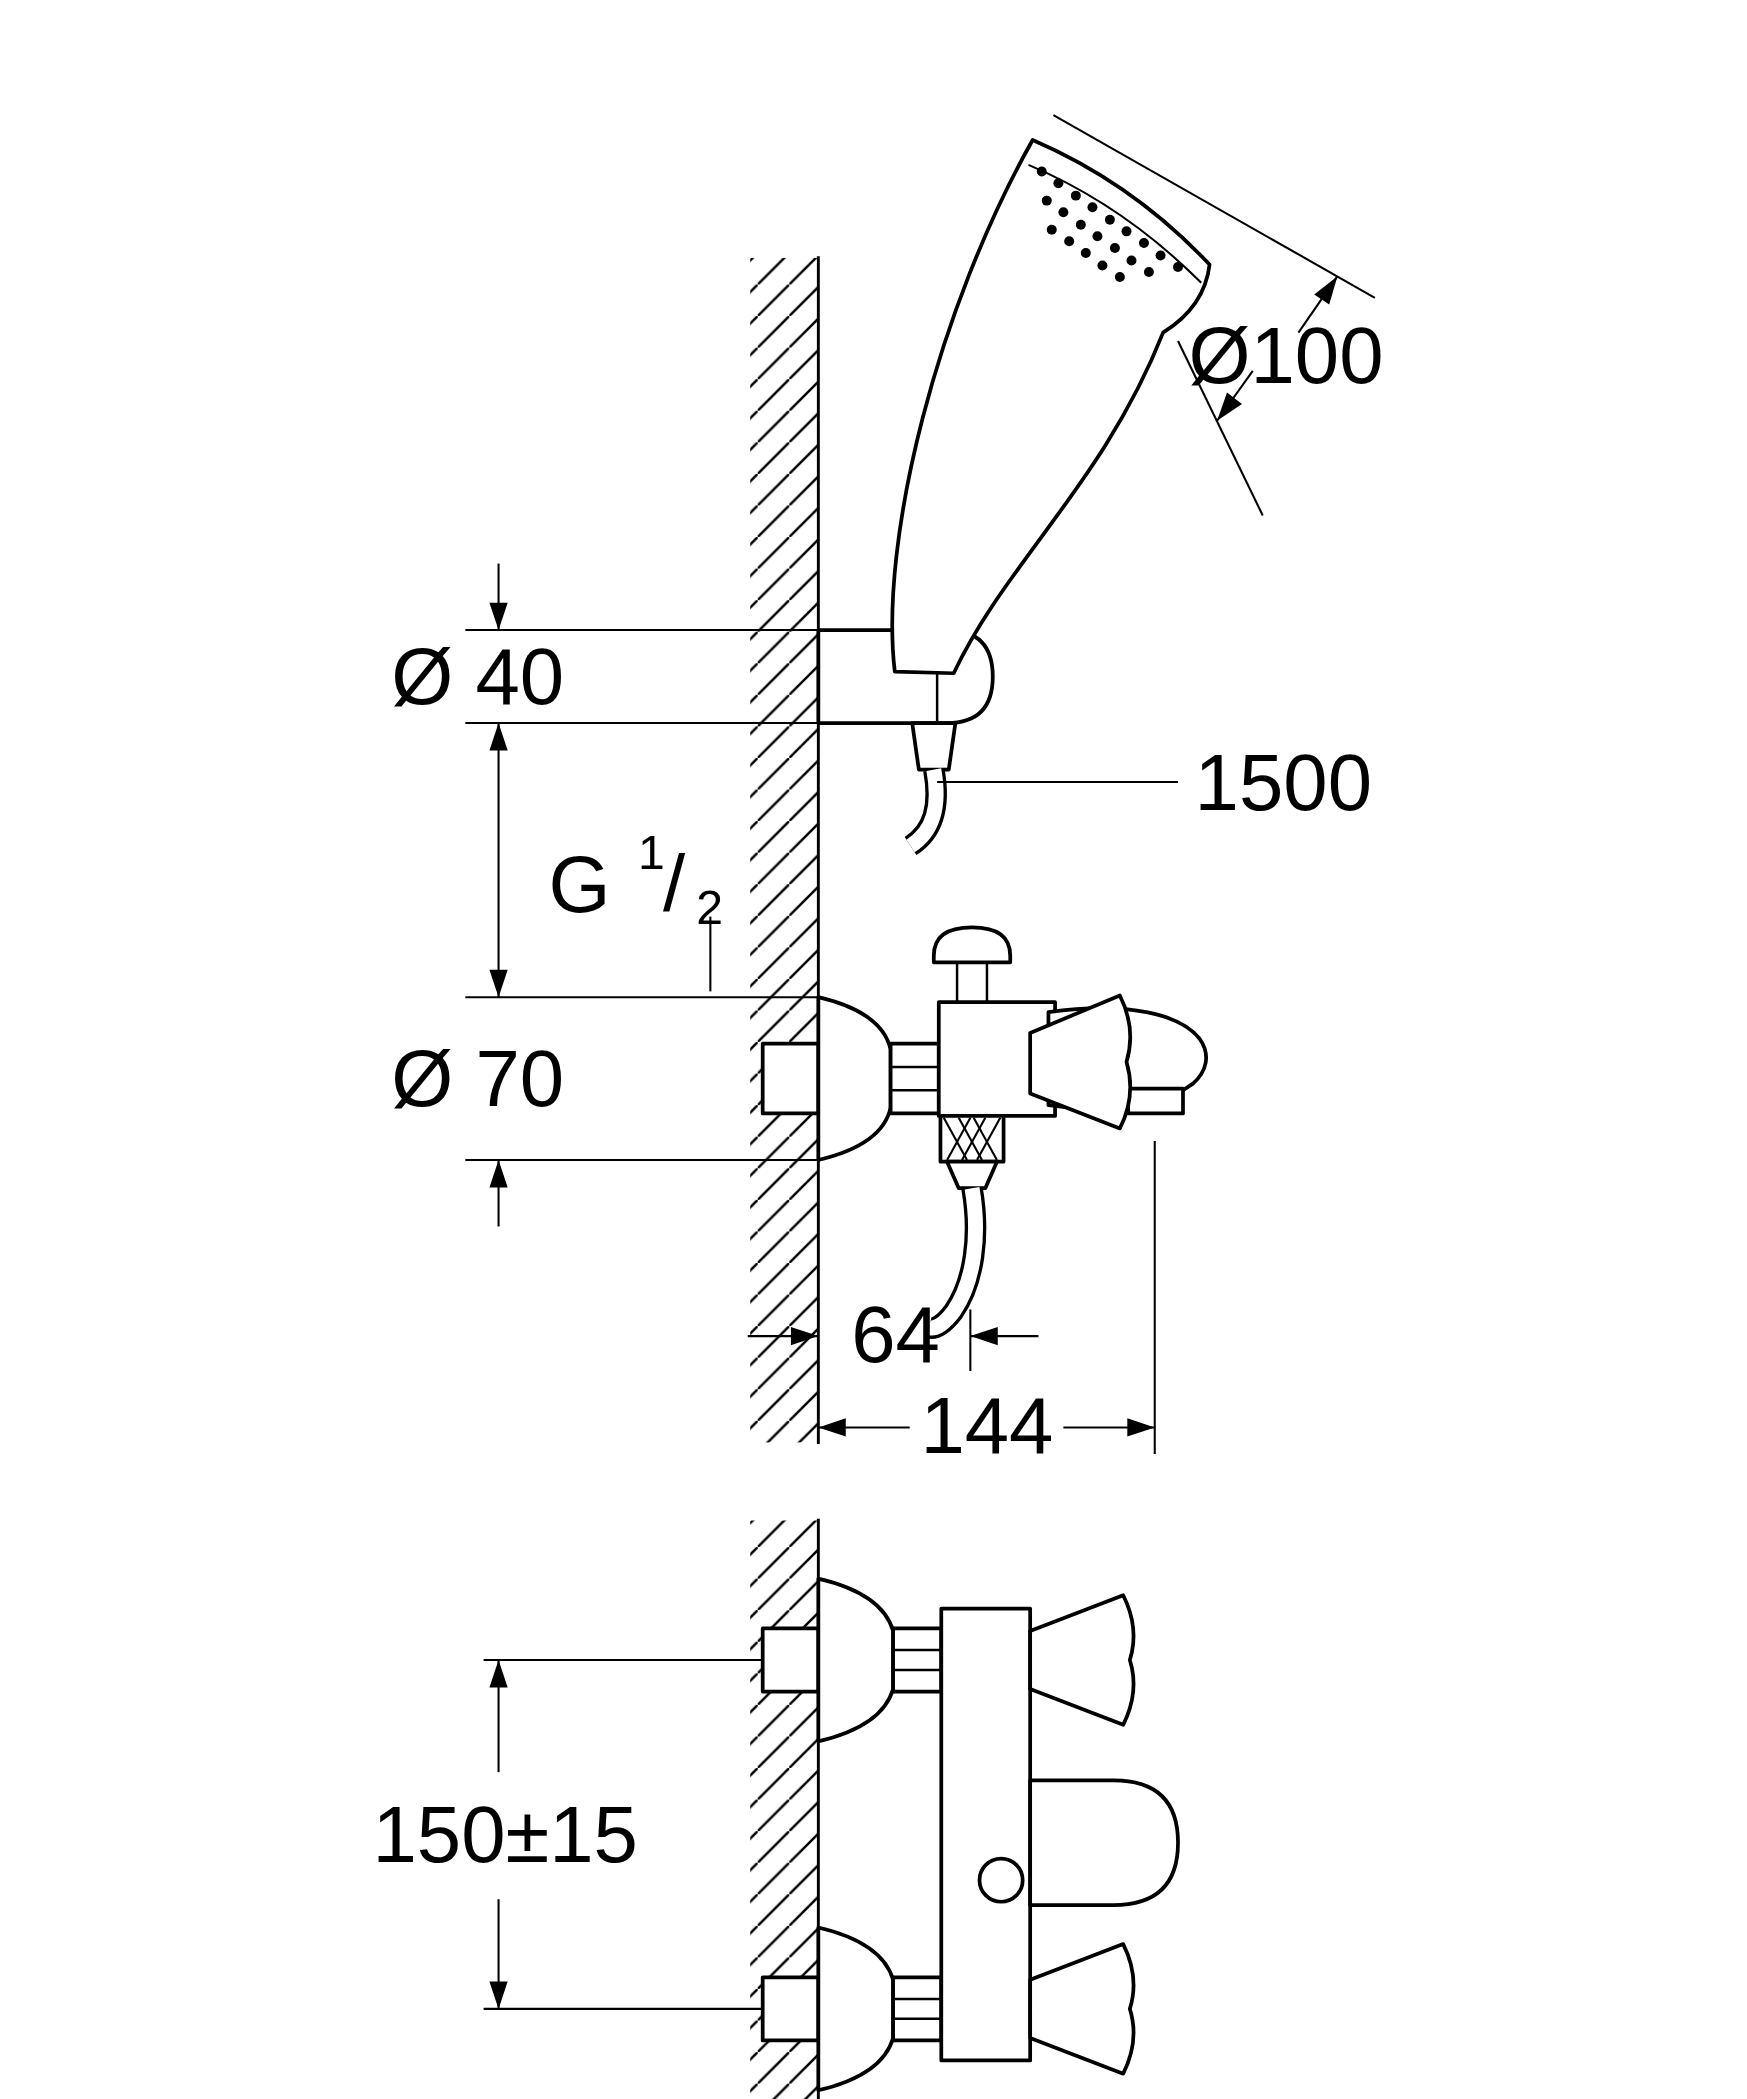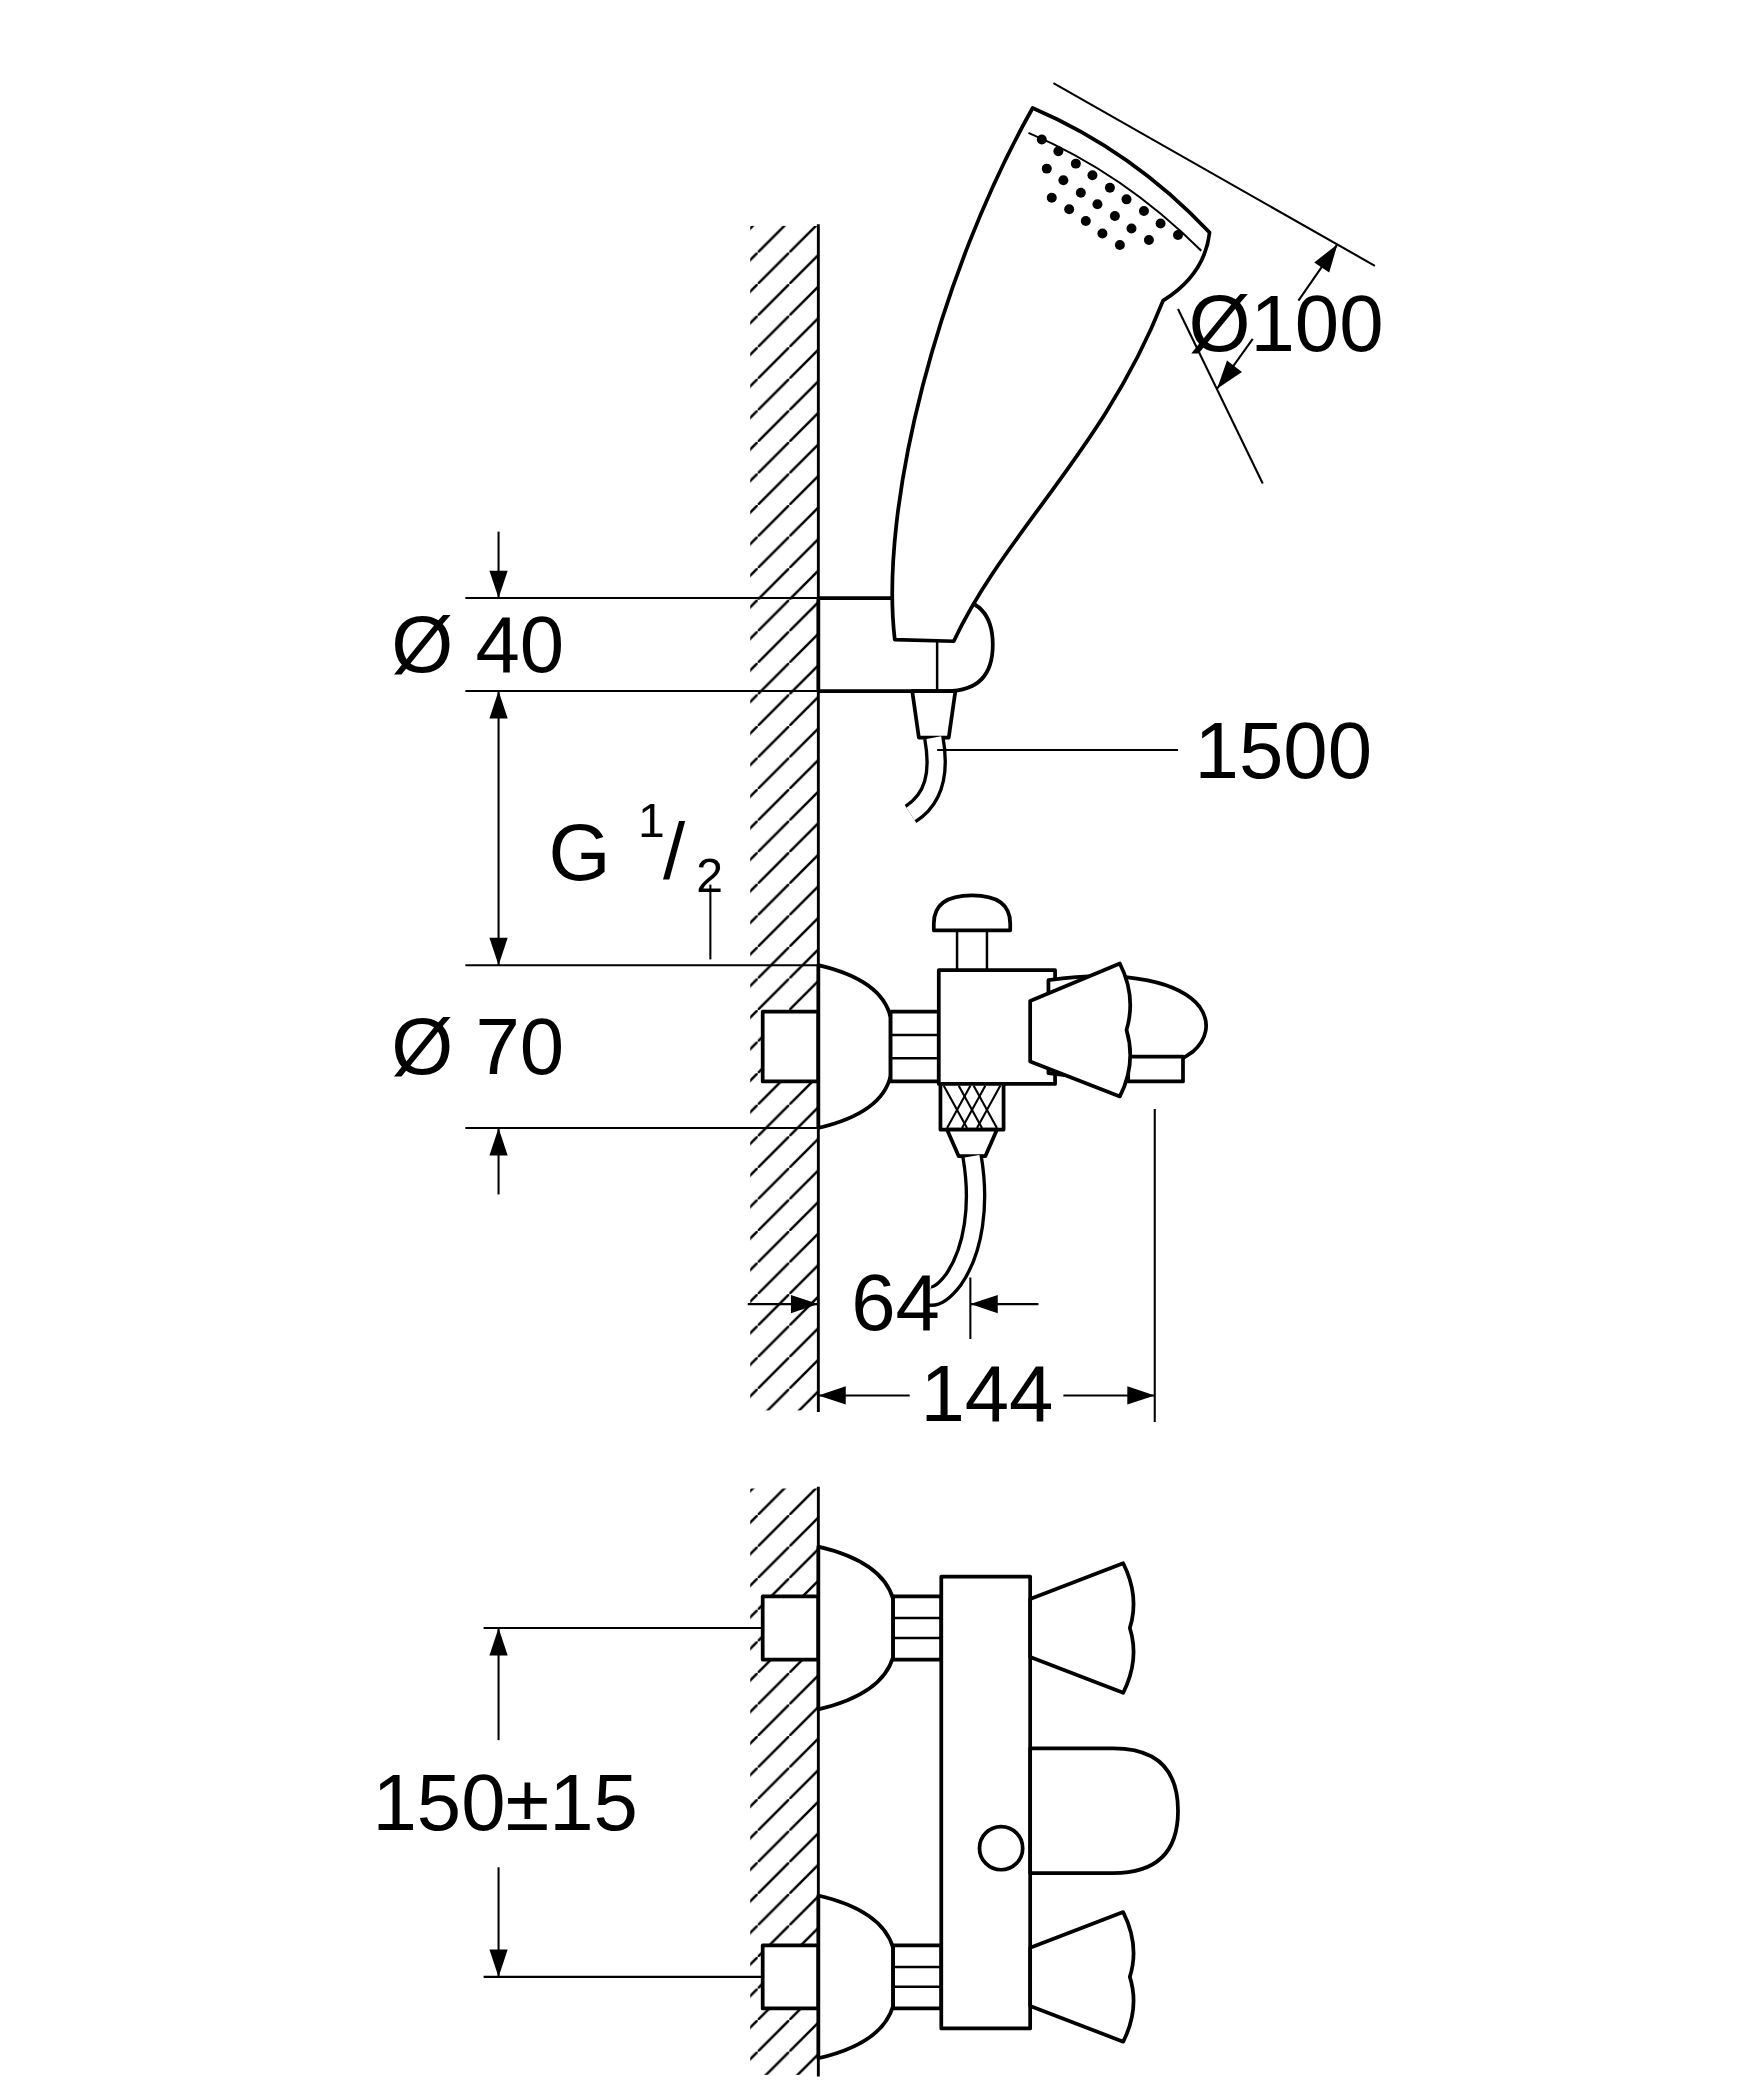--- a/index.html
+++ b/index.html
@@ -1,17 +1,17 @@
 <!DOCTYPE html>
 <html style="--ink: #000000; --paper: #ffffff;font-size:13.3px"><head>
 <meta charset="utf-8">
 <style>
   html,body{margin:0;padding:0;background:#fff;}
   body{width:1748px;height:2099px;font-family:"Liberation Sans",sans-serif;}
-  .canvas{position:relative;width:1748px;height:1847px;background:var(--paper,#ffffff);}
+  .canvas{position:relative;width:1748px;height:1847px;background:var(--paper,#ffffff);margin-top:32px;}
   svg{display:block;}
   .out{fill:#ffffff;stroke:var(--ink,#000);stroke-width:4.5;stroke-linejoin:round;}
   .thin{fill:none;stroke:var(--ink,#000);stroke-width:2.5;}
   .det{fill:none;stroke:var(--ink,#000);stroke-width:3;}
   .wall{fill:none;stroke:var(--ink,#000);stroke-width:3.5;}
   .tube{fill:none;stroke:var(--ink,#000);stroke-width:26;}
   .tubein{fill:none;stroke:#ffffff;stroke-width:18;}
   .ah{fill:var(--ink,#000);stroke:none;}
   .dot{fill:var(--ink,#000);stroke:none;}
   .lbl{font-family:"Liberation Sans",sans-serif;font-size:96px;fill:var(--ink,#000);}

